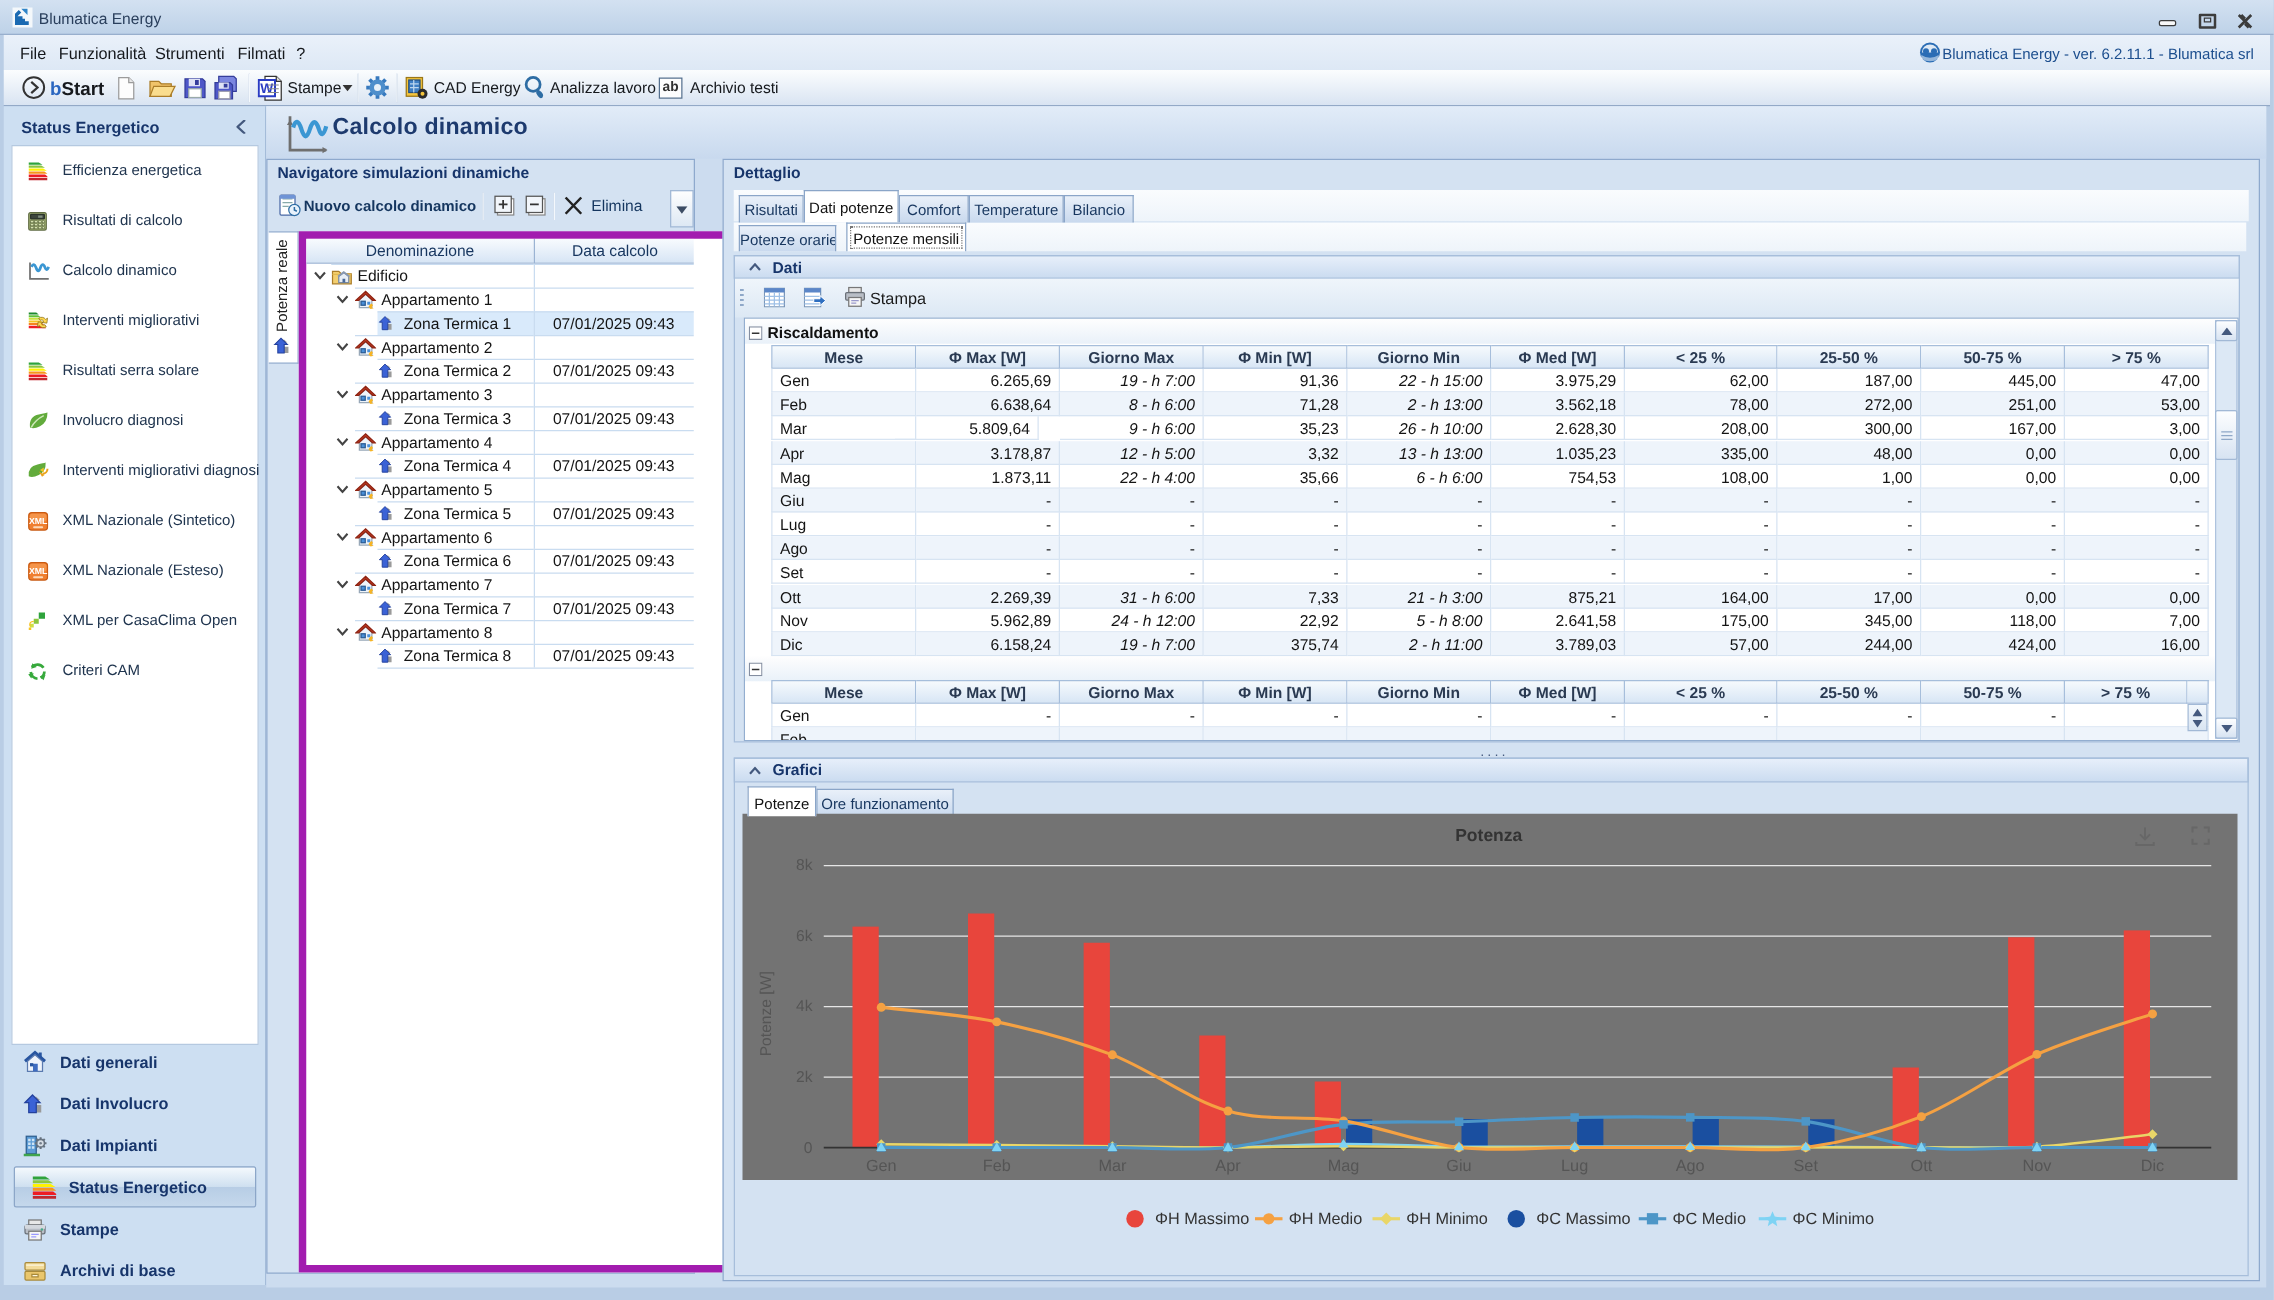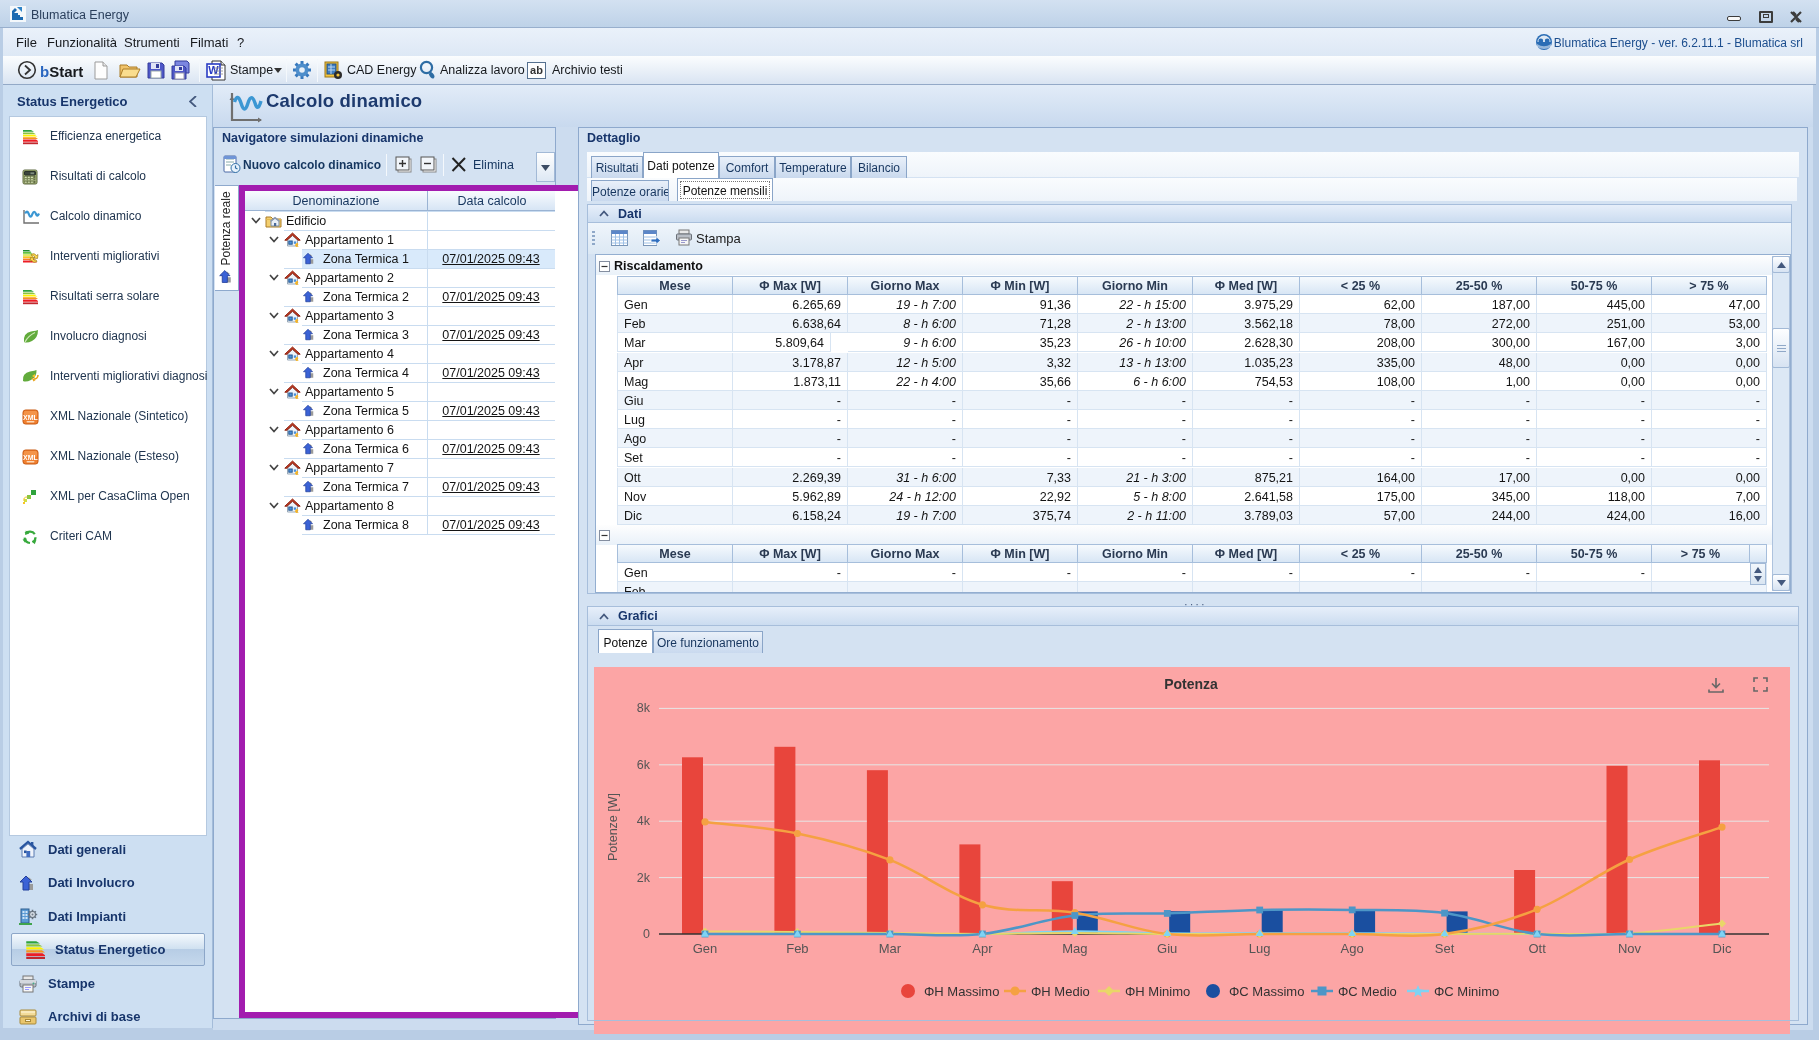--- a/index.html
+++ b/index.html
@@ -36,21 +36,21 @@
 .panelhead { font-size:12.5px; font-weight:bold; color:#17356b; }
 
 #nav { left:0; top:42px; width:343px; height:892px; }
 #treebox { left:25px; top:57px; width:348px; height:833px; background:#fff; border:6px solid #a21caf; overflow:hidden; }
 .thead { background:linear-gradient(#f8fbfe,#d7e5f5); border-bottom:1px solid #9ab3d3; }
 .theadtxt { font-size:12.5px; color:#17365f; top:3px; }
 .trow { position:absolute; left:0; width:310px; height:19px; }
 .tcellline { position:absolute; border-top:1px solid #c9dcf0; height:19px; }
 .tdateline { position:absolute; left:182px; width:128px; border-top:1px solid #c9dcf0; border-left:1px solid #c9dcf0; height:19px; }
 .ttext { position:absolute; top:3px; font-size:12.5px; color:#141414; white-space:nowrap; }
-.tdate { position:absolute; left:182px; width:128px; top:3px; font-size:12.5px; color:#141414; text-align:center;text-decoration:underline; }
+.tdate { position:absolute; left:182px; width:128px; top:3px; font-size:12.5px; color:#141414; text-align:center; }
 
 #det { left:365px; top:42px; width:1230px; height:898px; }
 .tab { position:absolute; border:1px solid #8aa5c8; border-bottom:none; font-size:12px; white-space:nowrap; overflow:hidden; color:#17365f;
   background:linear-gradient(#e9f0f9,#c9d9ee); text-align:center; }
 .tabactive { background:#fff; color:#111; z-index:3; }
 .collhead { position:absolute; background:linear-gradient(#e7effa,#cbdcf0); border:1px solid #a7bedb; }
 .colltitle { position:absolute; font-size:12.5px; font-weight:bold; color:#17356b; }
 #gridarea { left:16px; top:126px; width:1196px; height:339px; background:#fff; border:1px solid #93aed0; overflow:hidden; }
 .grouprow { position:absolute; left:0; width:1100px; font-size:12.5px; font-weight:bold; color:#111; }
 .hcell { position:absolute; background:linear-gradient(#f6fafd,#d8e6f5); border-right:1px solid #a6bedb; border-top:1px solid #a6bedb; border-bottom:1px solid #a6bedb; font-size:12.5px; color:#2a3a52; text-align:center; font-weight:bold; height:19px; padding-top:2px; }
@@ -846,21 +846,21 @@
       </div>
 <div class="abs" style="left:605px;top:470px;font-size:11px;color:#44597e;letter-spacing:2px">····</div>
 <div class="collhead" style="left:8px;top:478px;width:1212px;height:20px"></div>
 <svg class="abs" style="left:20px;top:485px" width="10" height="7">
         <path d="M1 6 L5 1.5 L9 6" fill="none" stroke="#44597e" stroke-width="1.8"></path>
       </svg>
 <div class="colltitle" style="left:39px;top:481px">Grafici</div>
 <div class="tab tabactive" style="left:19px;top:501px;width:55px;height:24px;padding-top:6px">Potenze</div>
 <div class="tab" style="left:74px;top:503px;width:110px;height:22px;padding-top:4px">Ore funzionamento</div>
 </div>
-<div class="abs" style="left:381px;top:582px;width:1196px;height:367px;background:#fca5a5">
+<div class="abs" style="left:381px;top:566px;width:1196px;height:293px;background:#737373">
 <svg width="1196" height="367" viewBox="0 0 1196 367">
         <text x="597" y="22" font-size="14" font-weight="bold" fill="#333" text-anchor="middle">Potenza</text>
         <g stroke="#676767" stroke-width="1.6" fill="none">
           <path d="M1122 11 L1122 20 M1118 16.5 L1122 20.5 L1126 16.5 M1115 22.5 L1115 25 L1129 25 L1129 22.5"></path>
         </g>
         <g stroke="#676767" stroke-width="1.6" fill="none">
           <path d="M1160 15 L1160 11 L1164 11 M1169 11 L1173 11 L1173 15 M1173 20 L1173 24 L1169 24 M1164 24 L1160 24 L1160 20"></path>
         </g>
         <line x1="65" y1="210.6" x2="1175" y2="210.6" stroke="#e6e6e6" stroke-width="1"></line>
         <line x1="65" y1="154.2" x2="1175" y2="154.2" stroke="#e6e6e6" stroke-width="1"></line>

